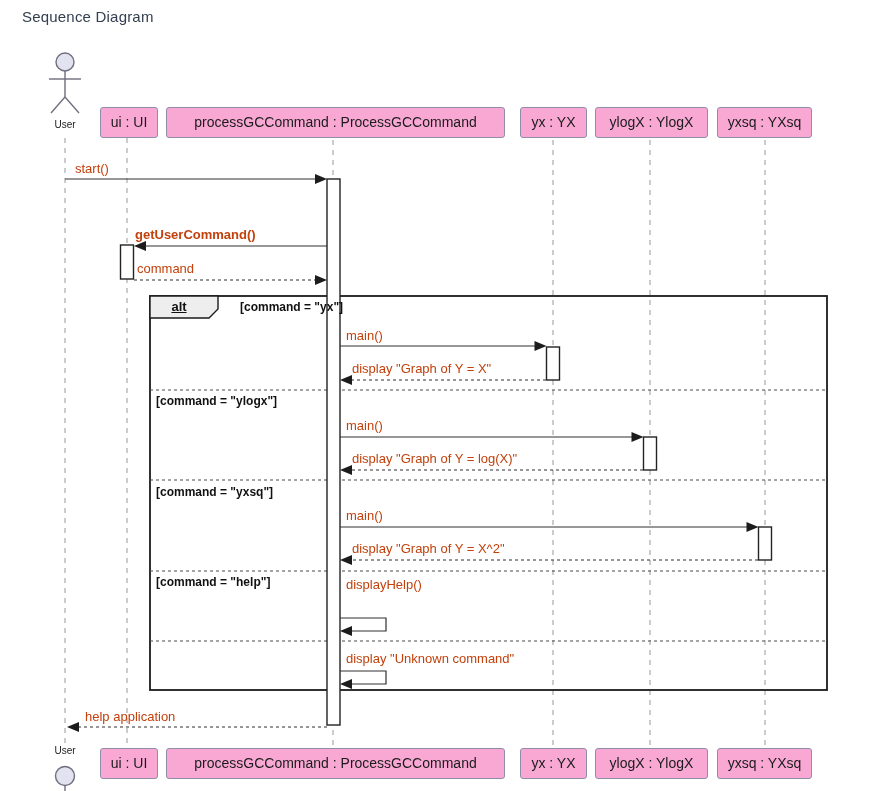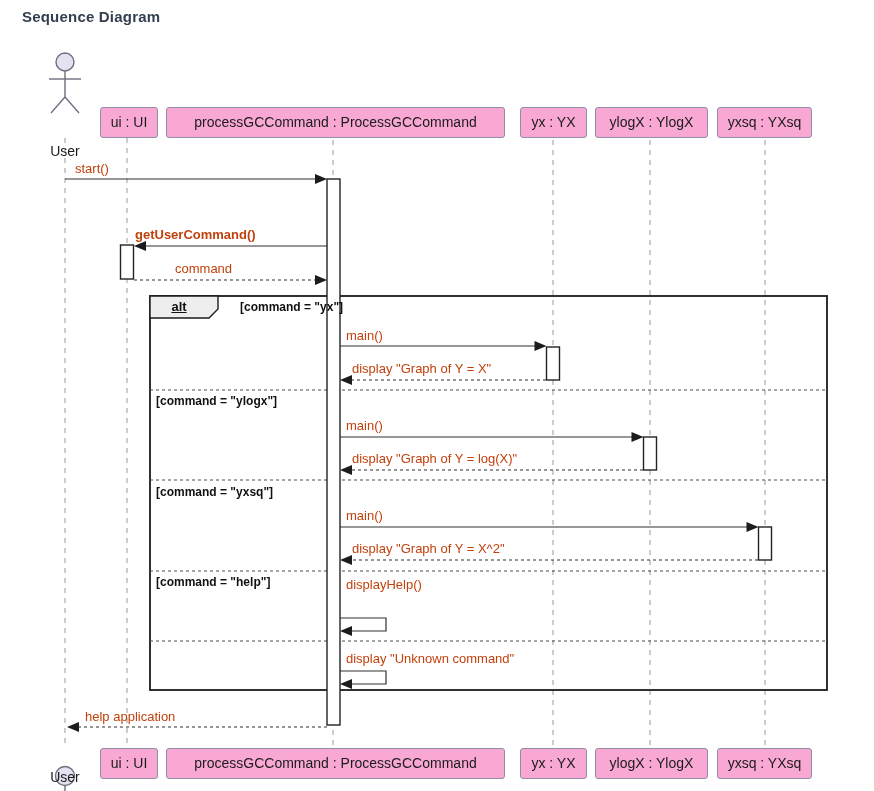--- a/index.html
+++ b/index.html
@@ -1,31 +1,31 @@
 <!DOCTYPE html>
 <html><head>
 <meta charset="utf-8">
 <style>
   html,body{margin:0;padding:0;background:#ffffff;}
   #stage{
     position:relative;width:874px;height:791px;background:#ffffff;
     font-family:"Liberation Sans",sans-serif;overflow:hidden;
   }
   #page-title{
-    position:absolute;left:22px;top:8px;font-size:15px;font-weight:bold;
+    position:absolute;left:22px;top:8px;font-size:15px;font-weight:normal;
     color:#333f4f;letter-spacing:.2px;
   }
   svg{position:absolute;left:0;top:0;}
   .pbox{
     position:absolute;height:29px;line-height:29px;text-align:center;
     background:#f9a8d4;border:1px solid #8E8EA8;border-radius:3px;
     font-size:14px;color:#1b1b1b;white-space:nowrap;padding:0 6px;box-sizing:content-box;
   }
   .actor-label{
-    position:absolute;width:56px;text-align:center;font-size:14px;color:#1b1b1b;margin-top:24px;
+    position:absolute;width:56px;text-align:center;font-size:10px;color:#1b1b1b;
   }
   .msg{
     position:absolute;font-size:13px;color:#c2410c;white-space:nowrap;
   }
   .guard{
     position:absolute;font-size:12px;font-weight:bold;color:#111;white-space:nowrap;
   }
   .op-label{
     position:absolute;left:150px;top:299px;width:58px;text-align:center;
     font-size:13px;font-weight:bold;color:#111;text-decoration:underline;
@@ -130,21 +130,21 @@
   <div class="actor-label" style="left:37px;top:745px;">User</div>
 
   <div class="op-label">alt</div>
   <div class="guard" style="left:240px;top:300px;">[command = "yx"]</div>
   <div class="guard" style="left:156px;top:394px;">[command = "ylogx"]</div>
   <div class="guard" style="left:156px;top:485px;">[command = "yxsq"]</div>
   <div class="guard" style="left:156px;top:575px;">[command = "help"]</div>
 
   <div class="msg" style="left:75px;top:161px;">start()</div>
   <div class="msg" style="left:135px;top:227px;font-weight:bold;">getUserCommand()</div>
-  <div class="msg" style="left:137px;top:261px;margin-left:38px;">command</div>
+  <div class="msg" style="left:137px;top:261px;">command</div>
   <div class="msg" style="left:346px;top:328px;">main()</div>
   <div class="msg" style="left:352px;top:361px;">display "Graph of Y = X"</div>
   <div class="msg" style="left:346px;top:418px;">main()</div>
   <div class="msg" style="left:352px;top:451px;">display "Graph of Y = log(X)"</div>
   <div class="msg" style="left:346px;top:508px;">main()</div>
   <div class="msg" style="left:352px;top:541px;">display "Graph of Y = X^2"</div>
   <div class="msg" style="left:346px;top:577px;">displayHelp()</div>
   <div class="msg" style="left:346px;top:651px;">display "Unknown command"</div>
   <div class="msg" style="left:85px;top:709px;">help application</div>
 

